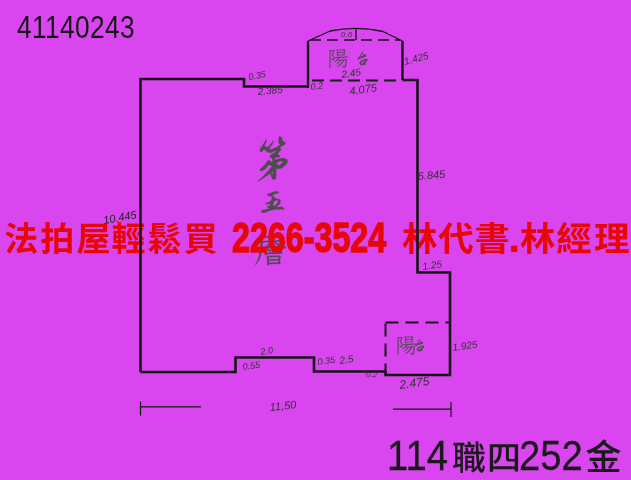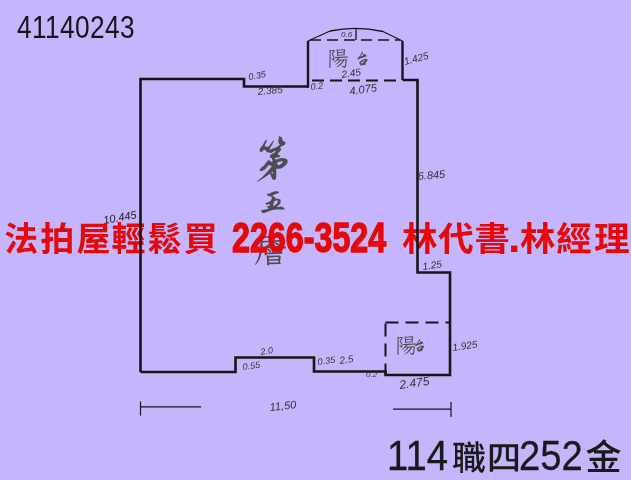--- a/index.html
+++ b/index.html
@@ -1,14 +1,14 @@
 <!DOCTYPE html>
 <html><head><meta charset="utf-8"><title>plan</title><style>
 html,body{margin:0;padding:0}
-.page{position:relative;width:631px;height:480px;background:#c4b5fd;overflow:hidden;font-family:"Liberation Sans",sans-serif}
+.page{position:relative;width:631px;height:480px;background:#d946ef;overflow:hidden;font-family:"Liberation Sans",sans-serif}
 .page svg{position:absolute;left:0;top:0}
 </style></head><body>
 <div class="page">
 
 <div style="position:absolute;left:17px;top:9px;font-size:32px;color:#151515;transform:scaleX(0.82);transform-origin:0 0;letter-spacing:0.5px">41140243</div>
 <svg width="631" height="480" viewBox="0 0 631 480">
 
 <path transform="translate(252,177)" fill="#4d4d4d" d="M29.9 -39.4Q30.5 -38.7 30.3 -37.6Q30.2 -36.8 30.4 -36.5Q30.6 -36.3 31.8 -35.7Q32.7 -35.2 33.1 -34.9Q33.4 -34.6 33.5 -34.1Q33.6 -33.2 32.9 -32.5Q32.2 -31.8 30.2 -30.9Q28 -29.8 28 -29.6Q28 -29.3 28.6 -28.8Q29.4 -28.1 29.1 -27.3Q28.8 -26.5 27.3 -24.9Q26.7 -24.2 26.5 -24Q26.2 -23.8 26 -23.4Q25.8 -23.1 25.8 -23Q25.8 -22.9 26 -22.6Q26.3 -22.4 26.5 -22.3Q26.7 -22.1 27.4 -21.8Q28.1 -21.4 28.3 -20.7Q28.4 -20.1 27.7 -19.9Q27.2 -19.7 25.5 -19.5Q23.8 -19.3 23.6 -19.2Q23.4 -19.2 22.9 -19.1Q22.2 -19.1 22.9 -18.3Q23.1 -18 23.5 -17.7Q24 -17.4 24.3 -17.4Q24.6 -17.4 25.3 -17.7Q29.2 -19.3 31.2 -18.9Q32.6 -18.4 33.2 -18.4Q33.8 -18.4 34.7 -17.7Q35.3 -17.2 35.5 -16.8Q35.7 -16.4 35.7 -15.5Q35.7 -14.7 35.4 -14.2Q35.2 -13.7 34.3 -12.6Q32.9 -10.9 30.8 -9.6Q29.4 -8.7 28.7 -8.5Q28.1 -8.3 26.5 -8.3H24.3V-5.5Q24.4 -2.6 24.2 -0.6Q24 1.4 24 1.8Q24 2.2 23 2.6Q22 3.1 21.5 3Q21.1 2.8 20.2 1.7Q19.3 0.5 19.3 0.1Q19.3 -0.1 18.9 -1Q18.4 -1.9 18.6 -2.1Q18.8 -2.3 18.4 -2.7Q18 -3.1 17.7 -3.1Q17.3 -3.1 14.4 -0.8Q12 0.9 8.6 2.9Q5.2 5 4.8 4.9Q4.6 4.8 6 3.7Q6.3 3.4 6.7 3.1Q10.8 0 15 -5Q19.7 -10.3 19.9 -11Q19.9 -11.3 18.3 -11.6L16.6 -11.9L15.3 -10.3Q13.9 -8.9 13.4 -8Q12.8 -7.2 10.9 -6.5Q9.9 -6 9.4 -5.9Q8.9 -5.9 8.4 -6.1Q7.3 -6.6 7.7 -7.4Q8.1 -8.3 10.1 -9.9Q12.6 -12 13.7 -13.8Q15.6 -16.4 16.4 -16.8Q17.3 -17.2 18.2 -16Q18.8 -15.2 19.1 -15.1Q19.5 -15.1 20.2 -15.6Q20.7 -16 20.7 -16.2Q20.7 -16.5 20.2 -17.4Q19.7 -18.6 19.7 -18.9Q19.7 -19.3 18.7 -19.3Q18 -19.3 17.8 -19.4Q17.7 -19.5 17.7 -20.1Q17.9 -22.4 19.9 -23Q20.9 -23.3 22.3 -24.3Q23.7 -25.4 23.7 -25.9Q23.6 -26.1 23.3 -26.1Q22.9 -26.1 22.4 -25.9Q22 -25.8 21.8 -25.6Q21.6 -25.2 20.2 -24.6Q18.9 -24 18.4 -24Q17.7 -24.1 16.9 -24.5Q16.2 -24.8 15.7 -24.8Q15.2 -24.6 14.8 -24.9Q14.4 -25.2 13.9 -26.2Q13.2 -27.4 12.5 -27.3Q11.8 -27.3 10.6 -26Q9.9 -25.2 9.4 -24.9Q8.9 -24.6 8.5 -24.8Q8.2 -25 8 -25.7Q7.5 -27 7.7 -27.9Q8 -28.8 9.2 -30.1Q10.8 -32 10.8 -32.2Q10.8 -32.4 11.6 -33.6Q12.5 -34.9 13.1 -36.2Q14 -37.9 14.5 -37.5Q14.7 -37.2 14.7 -36.5Q14.7 -35.5 13.5 -33.1Q12.5 -31.3 12.6 -31Q12.6 -30.6 13.9 -30.4Q14.9 -30.2 15.6 -30Q15.9 -29.9 16.5 -30.4Q17 -30.9 18.4 -32.8Q20.7 -35.8 21.3 -36.4Q21.8 -37 21.8 -36.9Q21.8 -36.9 21.7 -36.5Q21.6 -35.9 21.4 -34.9Q21.1 -33.9 20.9 -33.9Q20.6 -33.9 20.4 -32.8Q20.2 -31.8 19.8 -31.5Q19 -31.3 17.6 -27.6Q17.5 -27.2 17.6 -27.2Q17.7 -27.2 18.4 -27.5Q19.3 -28 21.7 -28.8Q23.4 -29.4 24.6 -30.1Q25.9 -30.7 26.1 -31.1Q26.2 -31.4 26.5 -31.4Q26.7 -31.4 27.4 -31.9Q28 -32.4 28 -32.7Q28 -32.9 27.5 -32.9Q27.1 -32.9 26.9 -33.4Q26.7 -33.8 26.4 -35.2Q26.1 -36.9 26.6 -38.1Q27.1 -39.2 26.8 -39.8Q26.5 -40.3 26.6 -40.5Q27 -40.8 28.1 -40.5Q29.2 -40.1 29.9 -39.4ZM26.1 -15.1Q24.6 -14.5 24.6 -13.8Q24.7 -13.5 25.2 -13.4Q25.8 -13.2 26 -12.2L26.2 -11.4L27.4 -12Q28.4 -12.5 29.7 -13.7Q31.1 -14.9 31.1 -15.3Q31.1 -15.6 30.2 -15.7Q29.2 -15.8 28.1 -15.6Q27 -15.4 26.1 -15.1ZM19.7 -5.1Q19.3 -4.6 19.8 -3.8Q20.3 -3 20.5 -3.1Q20.8 -3.2 20.8 -4.3Q20.8 -5.3 20.5 -5.5Q20.2 -5.7 19.7 -5.1Z"></path>
 
 <path transform="translate(257,216)" fill="#4d4d4d" d="M19.2 -24.8Q20.6 -24.7 21.1 -24.5Q21.7 -24.2 21.9 -23.7Q22 -23.2 21.6 -22.9Q21.2 -22.5 20.4 -22.5Q19.6 -22.5 19.1 -22.3Q18.7 -22.1 17.4 -21.5Q16 -21 15.6 -20.6Q15.3 -20.3 15.5 -20.1Q15.7 -20 16.7 -19.4Q18.2 -18.7 18.4 -18Q18.8 -17.4 19 -17.3Q19.3 -17.1 20.2 -17.2Q21.3 -17.4 22.5 -16.8L23.7 -16.2L23.6 -14.5Q23.4 -12.8 23.3 -12.5Q23.2 -12.1 21.5 -10.8Q19.8 -9.6 19.8 -9.4Q19.8 -9.1 20.7 -9Q21.6 -9 22.5 -9.2Q23.6 -9.6 24.9 -9.3Q26.2 -9 26.9 -8.3Q27.7 -7.6 27.4 -6.8Q27.3 -6.6 26.5 -6.5Q25.8 -6.5 23 -6.5Q18.7 -6.5 17.8 -6.4Q16.4 -6.1 13.8 -5.4Q11.3 -4.6 10.5 -4.2Q9.5 -3.7 7.8 -3.3Q6.2 -2.9 5.6 -2.9Q5.1 -3 4.6 -4.1Q4 -5.1 4.1 -5.5Q4.2 -5.9 5.1 -5.9Q6.5 -6 9.2 -6.7Q11.9 -7.5 11.9 -7.8Q11.9 -7.9 10.7 -8.6Q9.5 -9.4 9.5 -9.8Q9.5 -10.2 9.9 -9.9Q11.4 -9.3 12.3 -10.2Q13 -11 13 -11.8Q13 -12.2 12.6 -12.1Q11.8 -11.8 10.9 -11.6Q10 -11.3 9.7 -11.4Q9.4 -11.5 8.9 -12.1Q8.3 -12.7 8.3 -13Q8.3 -13.2 8.9 -13.2Q9.4 -13.2 11.7 -14.1Q13.1 -14.7 13.6 -15Q14 -15.3 14.2 -15.9Q15.3 -18.2 14.7 -19.1Q14.4 -19.5 14.1 -19.6Q13.8 -19.7 12.8 -19.7Q11.7 -19.7 11.4 -19.8Q11.1 -20 10.5 -20.7Q9.5 -22.1 9.9 -22.2Q10.2 -22.3 10.6 -22.2Q11.8 -22 16.7 -24.5Q17.6 -25 19.2 -24.8ZM19.1 -15.6Q18.1 -15.4 17.7 -15Q17.2 -14.6 16.9 -13.7Q16.6 -12.6 16.4 -12.4Q16.3 -12.1 16.2 -11Q16.1 -10.3 16.2 -10.2Q16.3 -10 16.6 -10Q17.4 -10.2 19 -11.6Q20.5 -13 20.7 -13.8Q20.8 -14.4 20.7 -15Q20.7 -15.6 20.4 -15.7Q20.2 -15.8 19.1 -15.6Z"></path>

